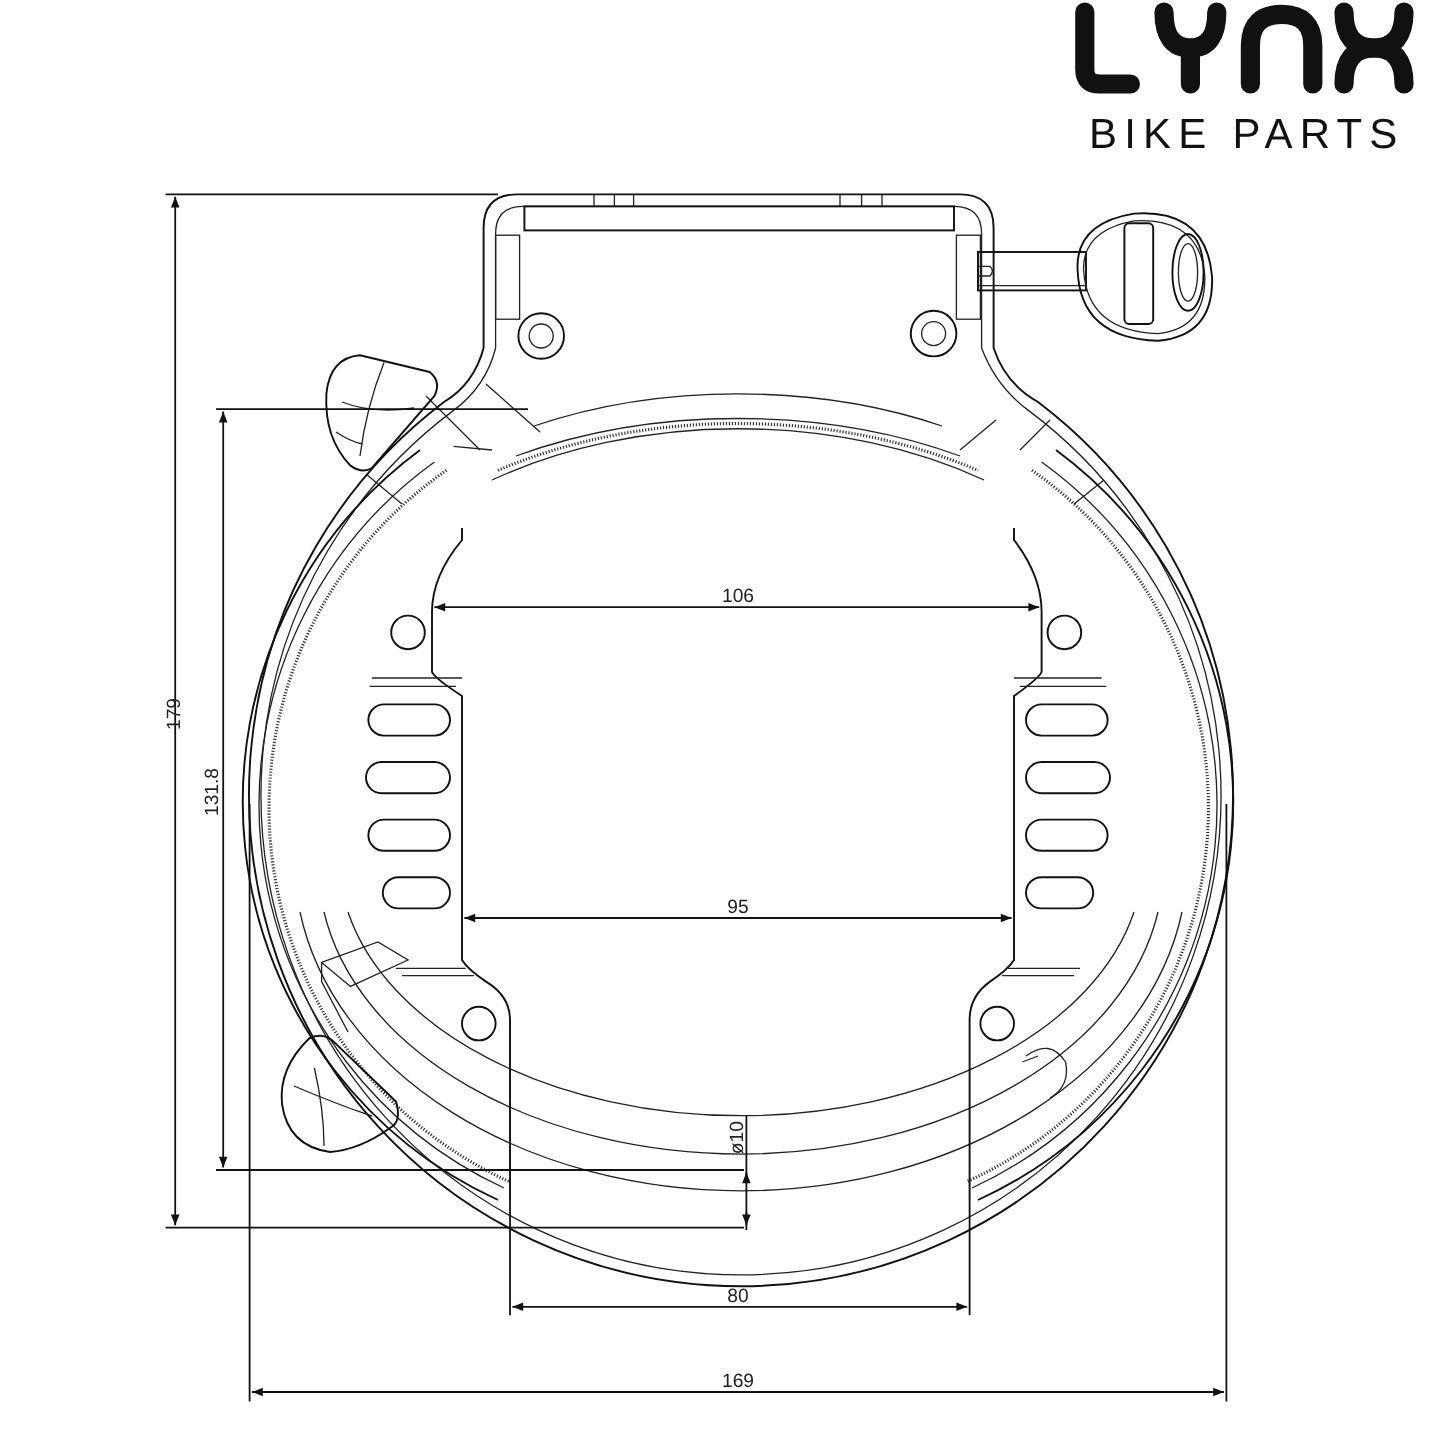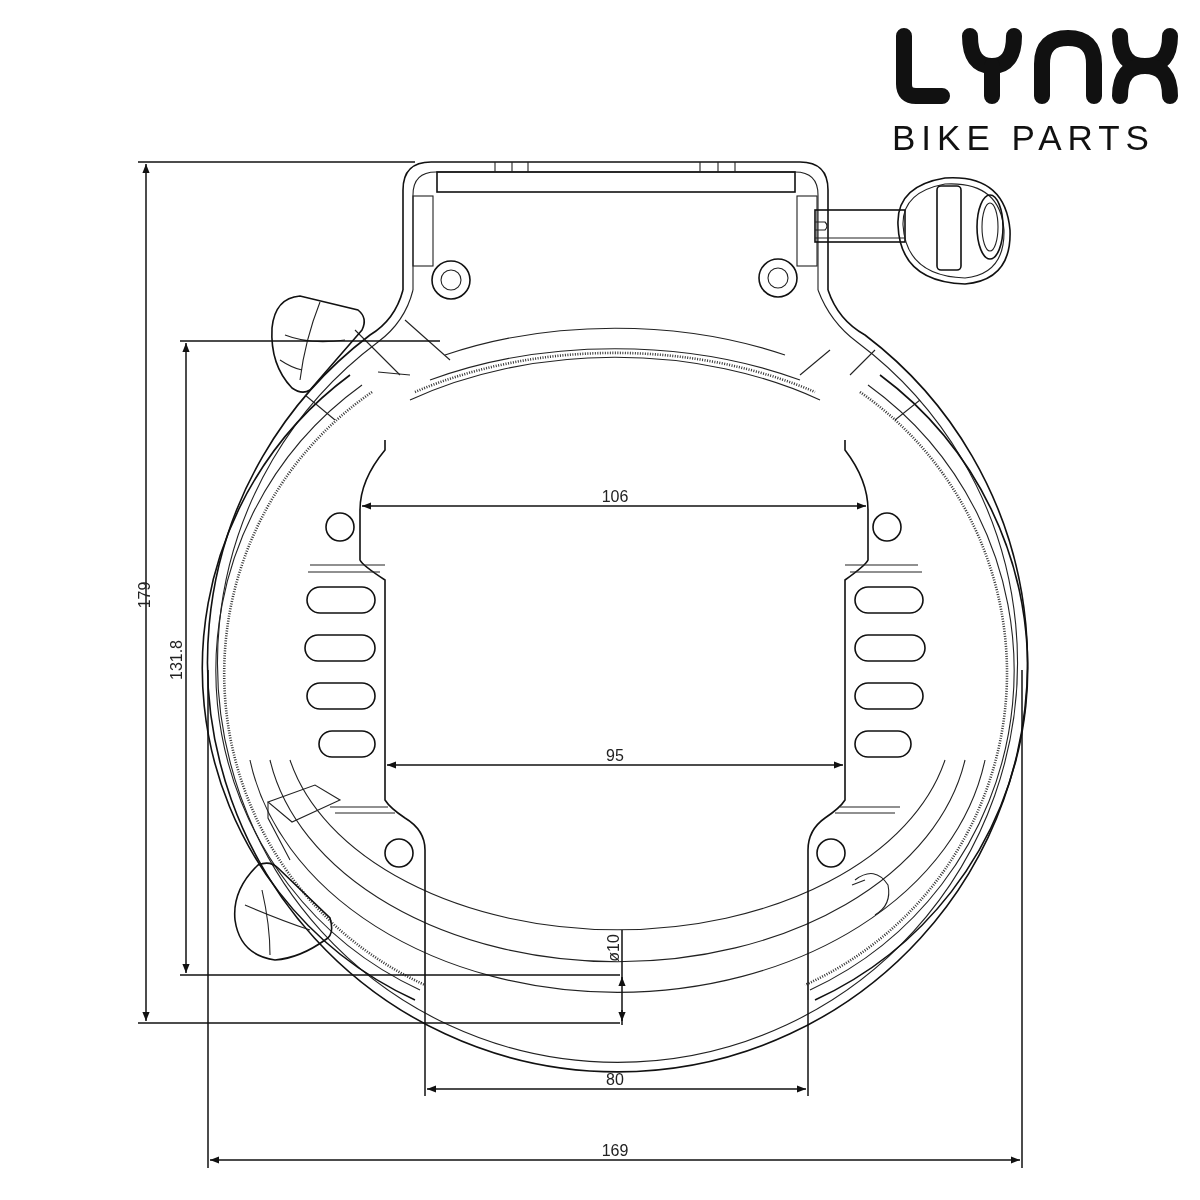--- a/index.html
+++ b/index.html
@@ -1,17 +1,17 @@
 <!DOCTYPE html>
 <html><head>
 <meta charset="utf-8">
 <style>
   html, body { margin: 0; padding: 0; background: #ffffff; }
   body { width: 1200px; height: 1200px; position: relative; overflow: hidden; font-family: "Liberation Sans", sans-serif; }
-  .logo { position: absolute; right: 18px; top: 26px; width: 290px; text-align: left; }
+  .logo { position: absolute; right: 18px; top: 0; width: 290px; text-align: center; }
   .logo-mark { display: block; width: 290px; height: 80px; }
   .logo-sub { display: block; font-family: "Liberation Sans", sans-serif; font-size: 35px; letter-spacing: 6px; color: #111; margin-top: 14px; margin-right: -4px; line-height: 1; }
   svg.drawing { position: absolute; left: 0; top: 0; }
   .dim-text { font-family: "Liberation Sans", sans-serif; font-size: 16px; fill: #222; }
   .ln { stroke: #111; fill: none; stroke-width: 1.6; }
   .ln-thin { stroke: #222; fill: none; stroke-width: 1.1; }
   .ln-dim { stroke: #111; fill: none; stroke-width: 1.5; }
   .ln-hatch { stroke: #333; fill: none; stroke-width: 2.6; stroke-dasharray: 1 1.5; }
 </style>
 </head>

